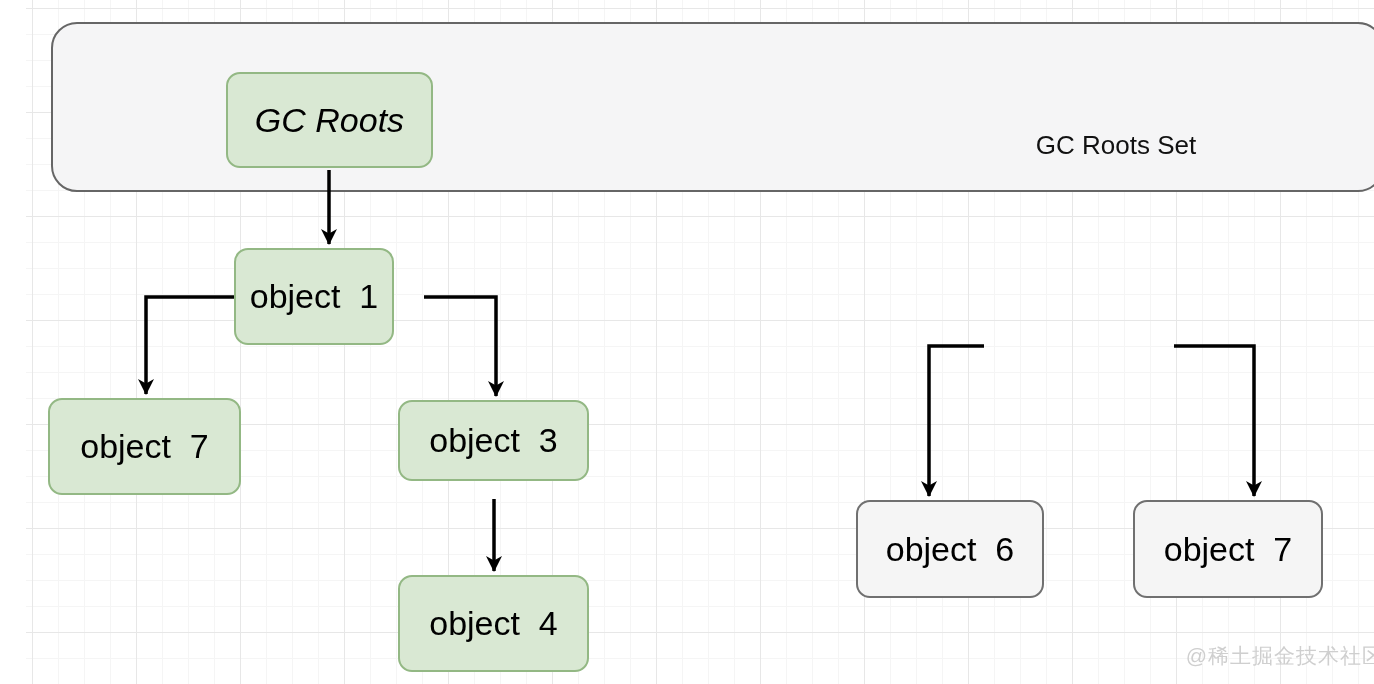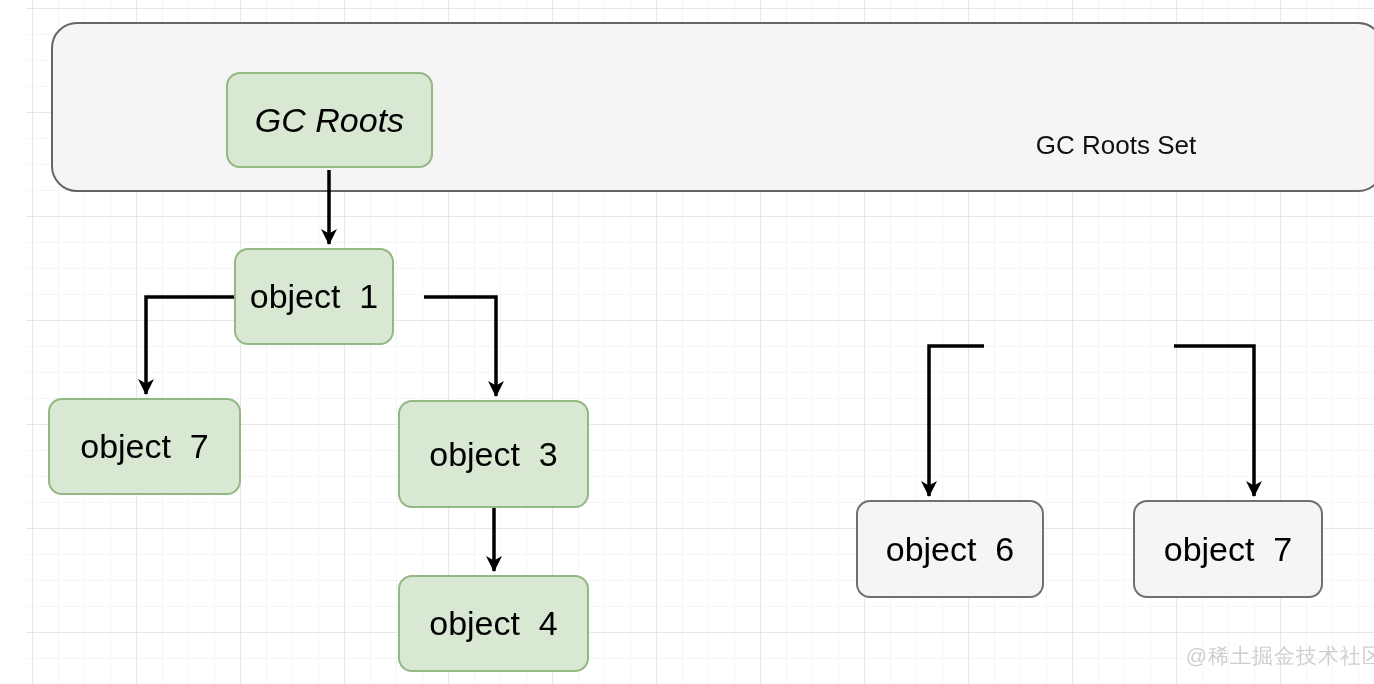--- a/index.html
+++ b/index.html
@@ -58,21 +58,21 @@
     background: #d9e8d3;
     border: 2.5px solid #93b884;
   }
   .node.gray {
     background: #f5f5f5;
     border: 2.5px solid #707070;
   }
   .n-gc-roots { left: 200px; top: 72px;  width: 207px; height: 96px; font-style: italic; }
   .n-object1  { left: 208px; top: 248px; width: 160px; height: 97px; }
   .n-object2  { left: 22px;  top: 398px; width: 193px; height: 97px; }
-  .n-object3  { left: 372px; top: 400px; width: 191px; height: 108px; }
+  .n-object3  { left: 372px; top: 400px; width: 191px; height: 81px; }
   .n-object4  { left: 372px; top: 575px; width: 191px; height: 97px; }
   .n-object5  { left: 958px; top: 297px; width: 190px; height: 98px; }
   .n-object6  { left: 830px; top: 500px; width: 188px; height: 98px; }
   .n-object7  { left: 1107px; top: 500px; width: 190px; height: 98px; }
   svg.edges {
     position: absolute;
     left: 0;
     top: 0;
     width: 1374px;
     height: 684px;

